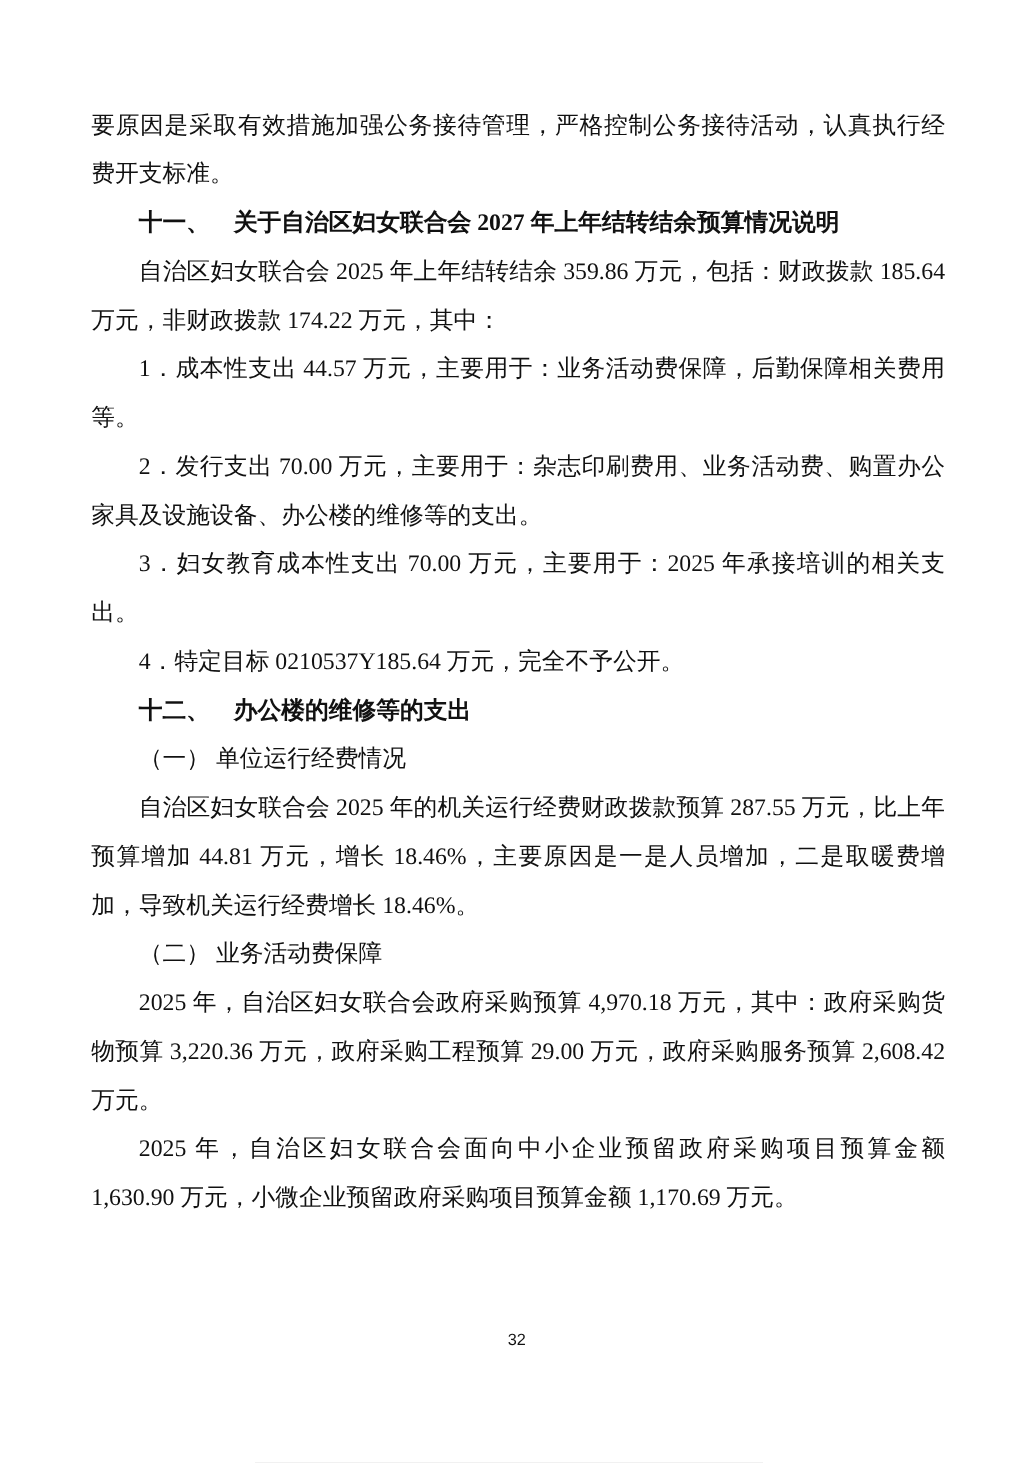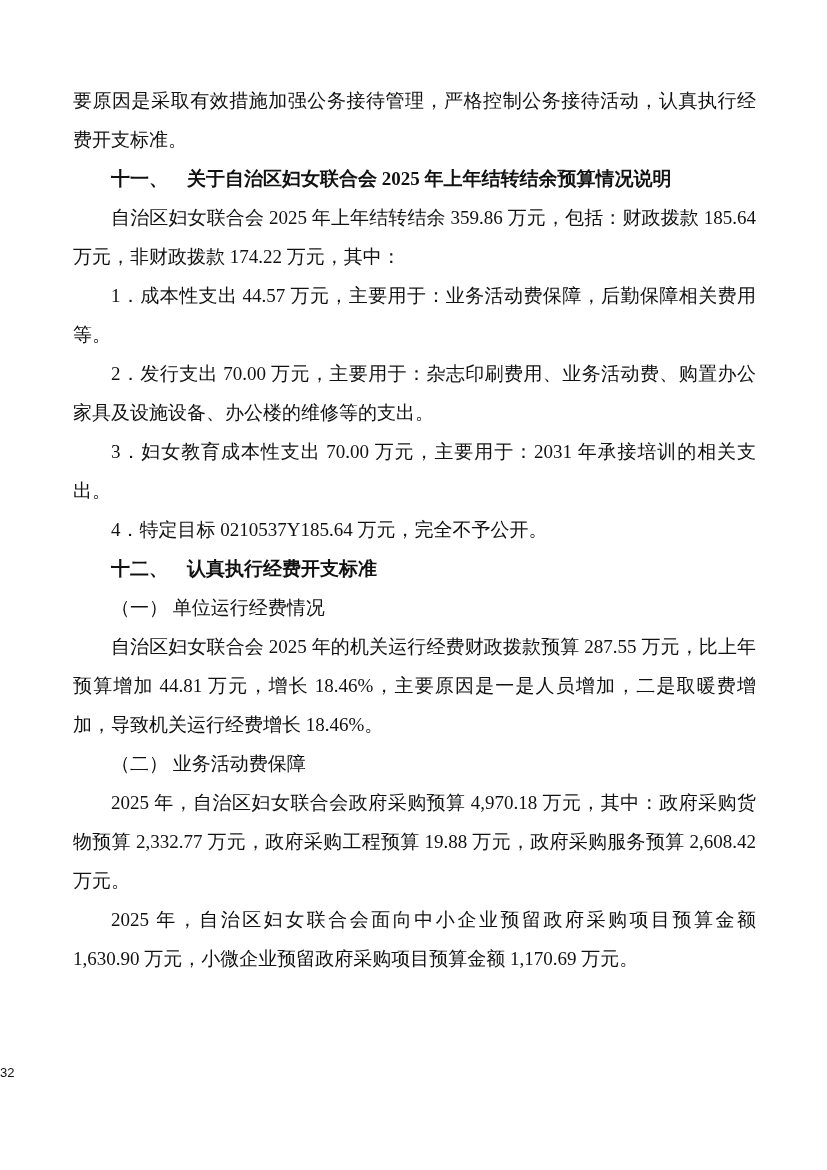--- a/index.html
+++ b/index.html
@@ -28,43 +28,43 @@
     text-indent: 2em;
   }
   p.noindent { text-indent: 0; }
   p.heading { font-weight: bold; }
   p.subheading { font-weight: normal; }
   .footer {
     position: absolute;
     top: 1063px;
     left: 0;
     width: 100%;
-    text-align: left;
+    text-align: center;
   }
   .footer span {
     font-size: 13px;
     font-family: "Liberation Sans", "DejaVu Sans", sans-serif;
     color: #111111;
   }
 </style>
 </head>
 <body>
 
 <div class="page">
   <div class="content">
     <p class="noindent">要原因是采取有效措施加强公务接待管理，严格控制公务接待活动，认真执行经费开支标准。</p>
-    <p class="heading">十一、　关于自治区妇女联合会 2025 年上年结转结余预算情况说明</p>
+    <p class="heading">十一、　关于自治区妇女联合会 2027 年上年结转结余预算情况说明</p>
     <p>自治区妇女联合会 2025 年上年结转结余 359.86 万元，包括：财政拨款 185.64 万元，非财政拨款 174.22 万元，其中：</p>
     <p>1．成本性支出 44.57 万元，主要用于：业务活动费保障，后勤保障相关费用等。</p>
     <p>2．发行支出 70.00 万元，主要用于：杂志印刷费用、业务活动费、购置办公家具及设施设备、办公楼的维修等的支出。</p>
-    <p>3．妇女教育成本性支出 70.00 万元，主要用于：2031 年承接培训的相关支出。</p>
+    <p>3．妇女教育成本性支出 70.00 万元，主要用于：2025 年承接培训的相关支出。</p>
     <p>4．特定目标 0210537Y185.64 万元，完全不予公开。</p>
-    <p class="heading">十二、　认真执行经费开支标准</p>
+    <p class="heading">十二、　办公楼的维修等的支出</p>
     <p class="subheading">（一） 单位运行经费情况</p>
     <p>自治区妇女联合会 2025 年的机关运行经费财政拨款预算 287.55 万元，比上年预算增加 44.81 万元，增长 18.46%，主要原因是一是人员增加，二是取暖费增加，导致机关运行经费增长 18.46%。</p>
     <p class="subheading">（二） 业务活动费保障</p>
-    <p>2025 年，自治区妇女联合会政府采购预算 4,970.18 万元，其中：政府采购货物预算 2,332.77 万元，政府采购工程预算 19.88 万元，政府采购服务预算 2,608.42 万元。</p>
+    <p>2025 年，自治区妇女联合会政府采购预算 4,970.18 万元，其中：政府采购货物预算 3,220.36 万元，政府采购工程预算 29.00 万元，政府采购服务预算 2,608.42 万元。</p>
     <p>2025 年，自治区妇女联合会面向中小企业预留政府采购项目预算金额 1,630.90 万元，小微企业预留政府采购项目预算金额 1,170.69 万元。</p>
   </div>
   <div class="footer">
     <span>32</span>
   </div>
 </div>
 
 </body></html>

